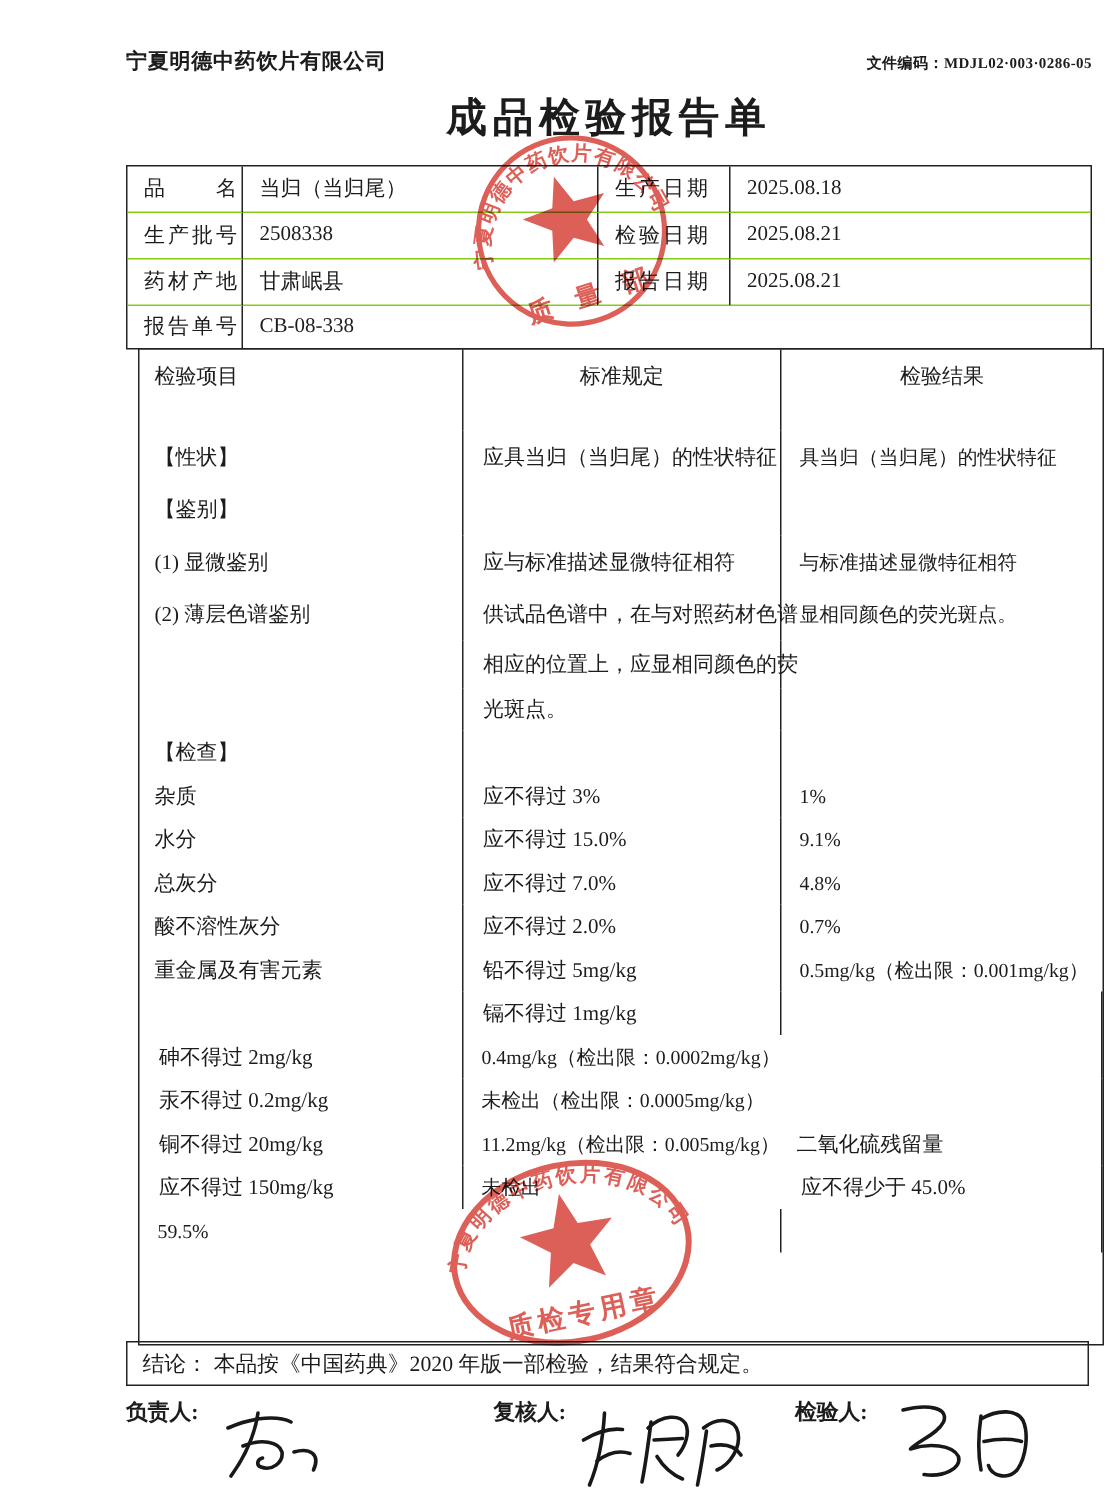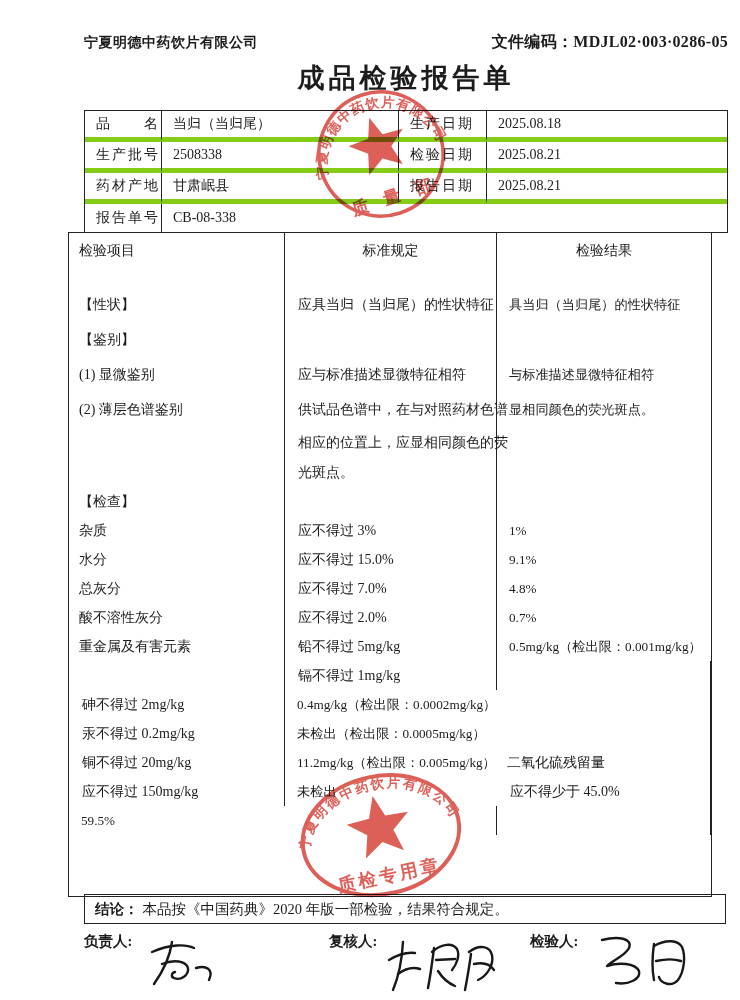--- a/index.html
+++ b/index.html
@@ -7,53 +7,53 @@
     width:740px;height:1000px;background:#ffffff;color:#1c1c1c;
     font-family:"Liberation Serif","DejaVu Serif",serif;
     position:relative;overflow:hidden;
   }
   .page{position:absolute;left:0;top:0;width:740px;height:1000px;margin-left:36px;}
 
   
   .dochead{position:absolute;left:48px;right:48px;top:32px;height:20px;
     display:flex;justify-content:space-between;align-items:baseline;}
   .company{font-size:14px;font-weight:600;letter-spacing:.5px;}
-  .doccode{font-size:16px;font-weight:600;letter-spacing:.3px;}
+  .doccode{font-size:10px;font-weight:600;letter-spacing:.3px;}
   .title{position:absolute;left:0;right:0;top:60px;text-align:center;
     font-size:27px;font-weight:700;letter-spacing:4px;}
 
   
   .info{position:absolute;left:48px;top:110px;width:642px;
     display:grid;grid-template-columns:77px 237px 88px 1fr;
     grid-template-rows:31px 31px 31px 28px;
     border:1px solid #222;font-size:14px;}
   .info>div{display:flex;align-items:center;padding-left:11px;box-sizing:border-box;}
   .info .br{border-right:1px solid #222;}
-  .info .bb{border-bottom:5px solid #84cc16;}
+  .info .bb{border-bottom:1px solid #84cc16;}
   .info .span3{grid-column:2/5;}
   .jlabel{display:inline-block;width:62px;text-align:justify;text-align-last:justify;}
 
   
-  .insp{position:absolute;left:32px;top:232px;width:642px;height:663px;
+  .insp{position:absolute;left:56px;top:232px;width:642px;height:663px;
     border:1px solid #222;display:grid;
     grid-template-columns:216px 212px 1fr;
     grid-template-rows:54px repeat(4,35px) 32px 28px repeat(12,29px) minmax(0,1fr);
     font-size:14px;}
   .insp .cell{display:flex;align-items:center;box-sizing:border-box;white-space:nowrap;}
   .insp .c0{border-right:1px solid #222;padding-left:10px;}
   .insp .c1{border-right:1px solid #222;padding-left:13px;}
   .insp .c2{padding-left:12px;font-size:13.2px;}
   .insp .hcell{align-items:flex-start;padding-top:9px;font-size:14px;}
   .insp .hc1,.insp .hc2{justify-content:center;padding-left:0;}
 
   
   .conclusion{position:absolute;left:48px;top:894px;width:642px;height:30px;
     border:1px solid #222;box-sizing:border-box;display:flex;align-items:center;
     padding-left:10px;font-size:14.5px;}
-  .conclusion b{font-weight:700;margin-right:4px;}
+  .conclusion b{font-weight:400;margin-right:4px;}
   .signers{position:absolute;left:0;top:928px;width:740px;height:72px;}
   .signlabel{position:absolute;font-size:14.5px;font-weight:600;}
   .sig{position:absolute;}
   .sig path{fill:none;stroke:#181818;stroke-width:2.4;stroke-linecap:round;stroke-linejoin:round;}
 
   
   .stamp{position:absolute;mix-blend-mode:multiply;opacity:.86;}
   .stamp text{fill:#d8453c;font-family:"Liberation Serif","DejaVu Serif",serif;font-weight:700;}
   .stamp .ring{fill:none;stroke:#d8453c;}
   .stamp .star{fill:#d8453c;}

